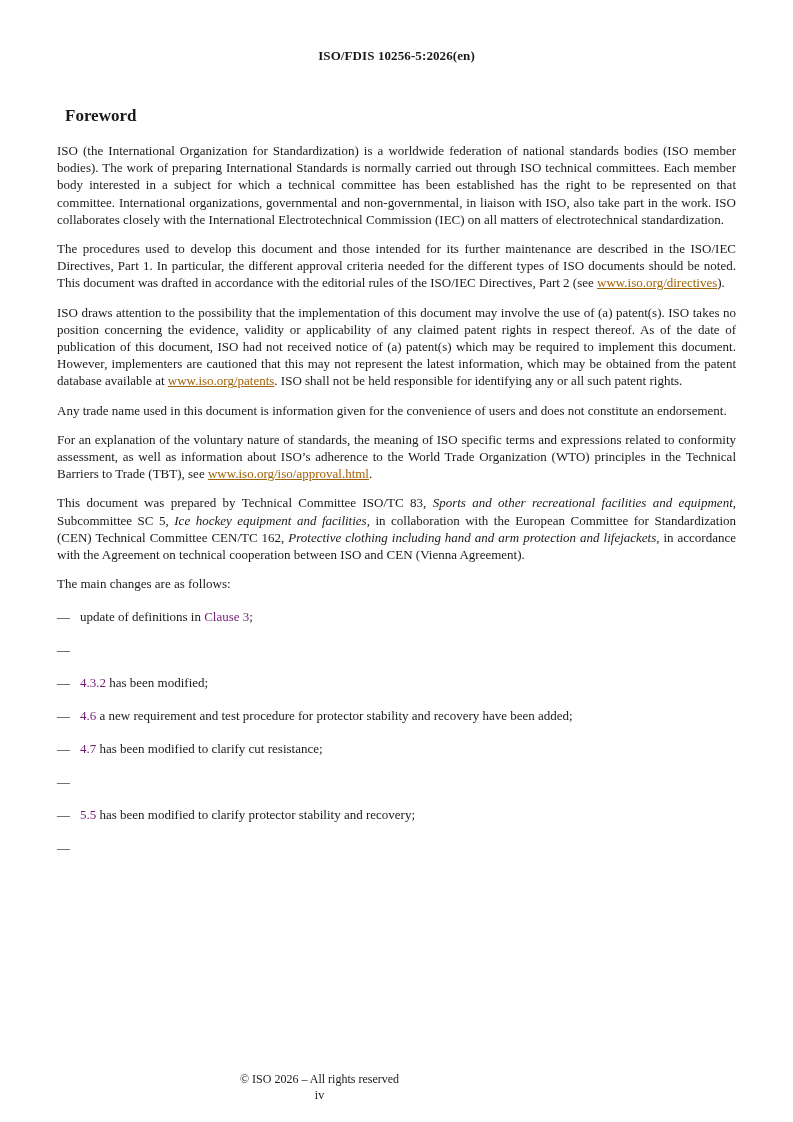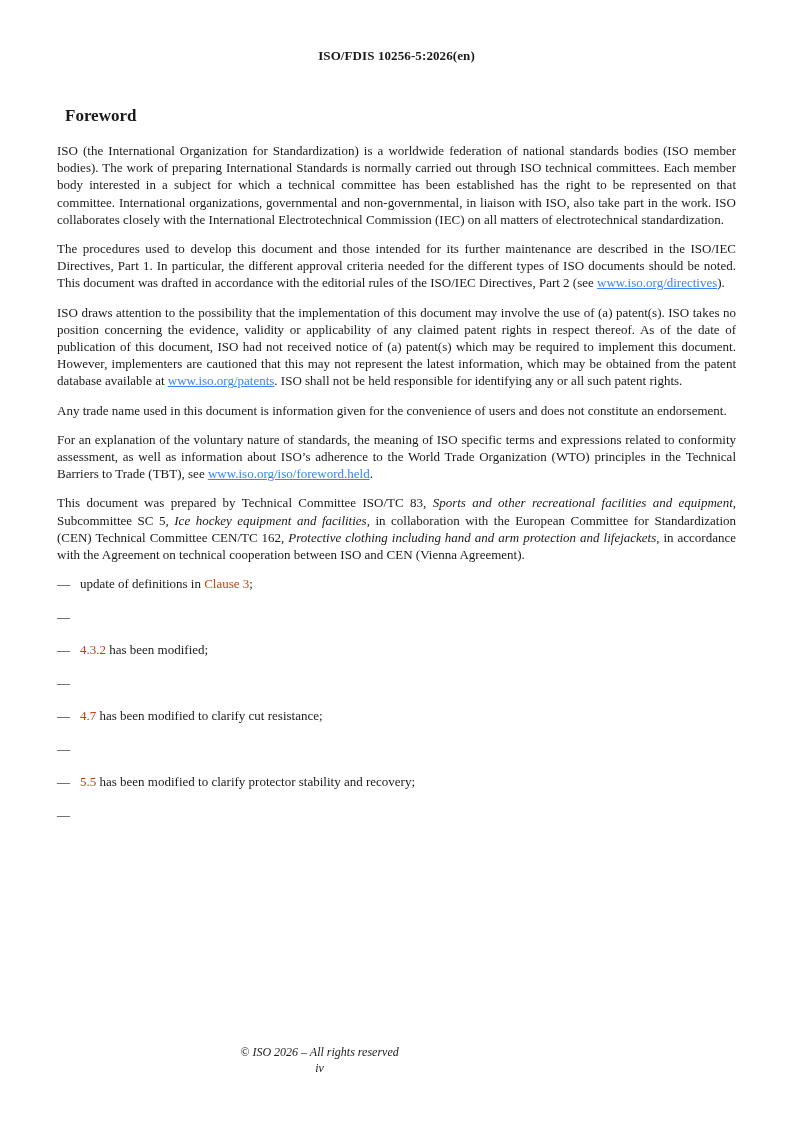--- a/index.html
+++ b/index.html
@@ -37,89 +37,90 @@
       font-weight: bold;
       line-height: 22px;
     }
     p.para {
       margin: 0 0 12px 0;
       font-size: 13px;
       line-height: 17.2px;
       text-align: justify;
     }
     .link {
-      color: #3b82f6;
+      color: #a16207;
       text-decoration: underline;
     }
     .xref {
-      color: #c2410c;
+      color: #701a75;
       text-decoration: none;
     }
     ul.changes {
       list-style: none;
       margin: 0;
       padding: 0;
     }
     ul.changes li {
       font-size: 13px;
       line-height: 17px;
       margin: 0 0 16px 0;
       display: flex;
     }
     .dash {
       width: 23px;
       flex: 0 0 23px;
     }
     .footer {
       position: absolute;
-      top: 1044px;
+      top: 1071px;
       left: 0;
       width: 639px;
       text-align: center;
       font-size: 12px;
       line-height: 16px;
-      font-style: italic;
     }
   </style>
 </head>
 <body>
 
 <div class="page-header">ISO/FDIS 10256-5:2026(en)</div>
 
 <div class="content">
   <h1 class="foreword-title">Foreword</h1>
 
   <p class="para">ISO (the International Organization for Standardization) is a worldwide federation of national standards bodies (ISO member bodies). The work of preparing International Standards is normally carried out through ISO technical committees. Each member body interested in a subject for which a technical committee has been established has the right to be represented on that committee. International organizations, governmental and non-governmental, in liaison with ISO, also take part in the work. ISO collaborates closely with the International Electrotechnical Commission (IEC) on all matters of electrotechnical standardization.</p>
 
   <p class="para"><span>The procedures used to develop this document and those intended for its further maintenance are described in the ISO/IEC Directives, Part 1. In particular, the different approval criteria needed for the different types of ISO documents should be noted. This document was drafted in accordance with the editorial rules of the ISO/IEC Directives, Part 2 (see </span><a class="link">www.iso.org/directives</a><span>).</span></p>
 
   <p class="para"><span>ISO draws attention to the possibility that the implementation of this document may involve the use of (a) patent(s). ISO takes no position concerning the evidence, validity or applicability of any claimed patent rights in respect thereof. As of the date of publication of this document, ISO had not received notice of (a) patent(s) which may be required to implement this document. However, implementers are cautioned that this may not represent the latest information, which may be obtained from the patent database available at </span><a class="link">www.iso.org/patents</a><span>. ISO shall not be held responsible for identifying any or all such patent rights.</span></p>
 
   <p class="para">Any trade name used in this document is information given for the convenience of users and does not constitute an endorsement.</p>
 
-  <p class="para"><span>For an explanation of the voluntary nature of standards, the meaning of ISO specific terms and expressions related to conformity assessment, as well as information about ISO’s adherence to the World Trade Organization (WTO) principles in the Technical Barriers to Trade (TBT), see </span><a class="link">www.iso.org/iso/foreword.held</a><span>.</span></p>
+  <p class="para"><span>For an explanation of the voluntary nature of standards, the meaning of ISO specific terms and expressions related to conformity assessment, as well as information about ISO’s adherence to the World Trade Organization (WTO) principles in the Technical Barriers to Trade (TBT), see </span><a class="link">www.iso.org/iso/approval.html</a><span>.</span></p>
 
   <p class="para"><span>This document was prepared by Technical Committee ISO/TC 83, </span><em>Sports and other recreational facilities and equipment,</em><span> Subcommittee SC 5, </span><em>Ice hockey equipment and facilities</em><span>, in collaboration with the European Committee for Standardization (CEN) Technical Committee CEN/TC 162, </span><em>Protective clothing including hand and arm protection and lifejackets</em><span>, in accordance with the Agreement on technical cooperation between ISO and CEN (Vienna Agreement).</span></p>
 
 
+  <p class="para" style="margin-bottom:16px;">The main changes are as follows:</p>
 
   <ul class="changes">
     <li>
         <span class="dash">—</span>
         <span><span>update of definitions in </span><a class="xref">Clause 3</a><span>;</span></span>
       </li>
     <li>
         <span class="dash">—</span>
       </li>
     <li>
         <span class="dash">—</span>
         <span><a class="xref">4.3.2</a><span> has been modified;</span></span>
       </li>
     <li>
         <span class="dash">—</span>
+        <span><a class="xref">4.6</a><span> a new requirement and test procedure for protector stability and recovery have been added;</span></span>
       </li>
     <li>
         <span class="dash">—</span>
         <span><a class="xref">4.7</a><span> has been modified to clarify cut resistance;</span></span>
       </li>
     <li>
         <span class="dash">—</span>
       </li>
     <li>
         <span class="dash">—</span>

